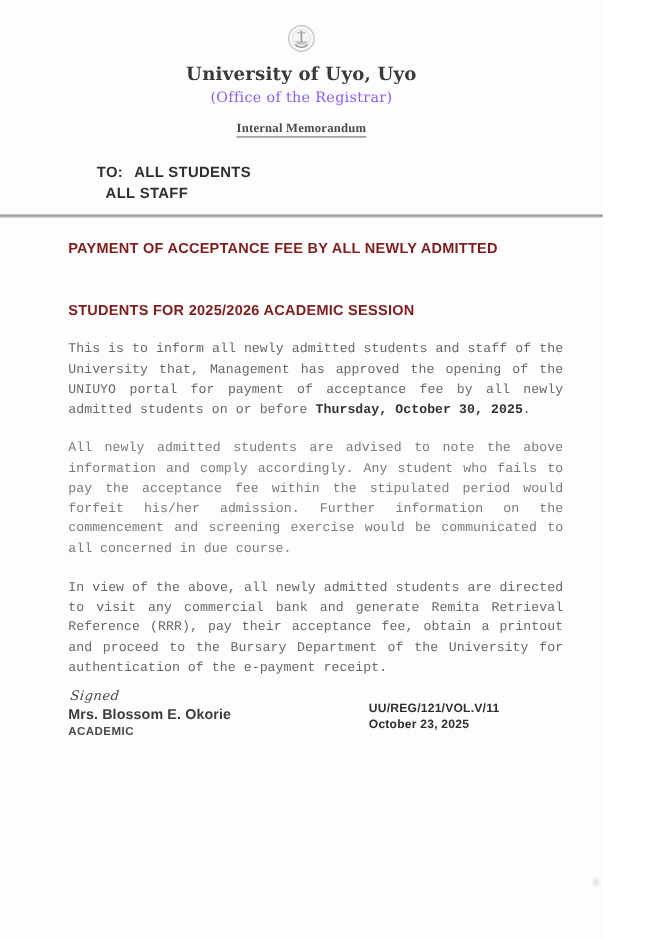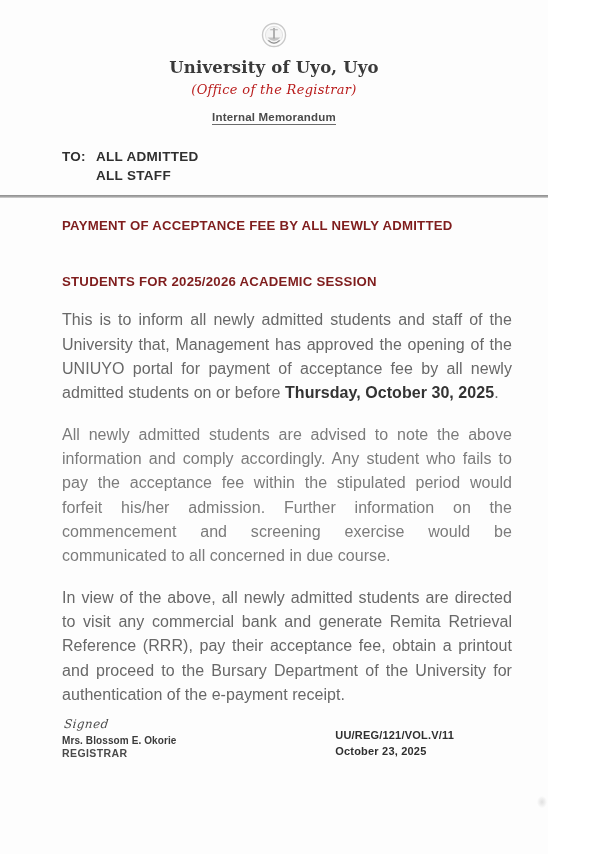--- a/index.html
+++ b/index.html
@@ -42,31 +42,30 @@
     font-weight: bold;
     font-size: 16.5px;
     letter-spacing: 0.2px;
     color: #3a3a3a;
     margin: 0;
     line-height: 1.25;
   }
 
   .office-line {
     font-family: "DejaVu Serif", "Liberation Serif", serif;
-    font-style: italic;
     font-size: 13px;
-    color: #b91c1c;
+    color: #8b5cf6;
     margin: 3px 0 0 0;
     line-height: 1.25;
     letter-spacing: 0.3px;
   }
 
   .memo-label {
     display: inline-block;
-    font-family: Liberation Sans, sans-serif;
+    font-family: Liberation Serif, serif;
     font-weight: bold;
     font-size: 11.5px;
     color: #4a4a4a;
     margin-top: 13px;
     padding-bottom: 1px;
     border-bottom: 1.5px solid #6a6a6a;
     letter-spacing: 0.2px;
   }
 
   
@@ -75,20 +74,21 @@
     padding-left: 62px;
     font-weight: bold;
     font-size: 13.5px;
     color: #2f2f2f;
     letter-spacing: 0.3px;
     line-height: 1.45;
   }
   .addressee .to-label {
     display: inline-block;
     width: 34px;
+    margin-left: 26px;
   }
   .addressee .indent {
     padding-left: 34px;
     display: block;
   }
 
   .divider {
     width: 100%;
     height: 3px;
     margin-top: 9px;
@@ -106,26 +106,27 @@
     color: #7f1d1d;
     letter-spacing: 0.25px;
     line-height: 1.42;
     text-align: justify;
     margin: 19px 0 0 0;
     text-transform: uppercase;
   }
   .subject .ln2 { display: block; text-align: left; margin-top: 37px; }
 
   p.para {
-    font-size: 16px;
+    font-size: 12px;
     color: #686868;
     line-height: 1.52;
     text-align: justify;
     margin: 17px 0 0 0;
     letter-spacing: 0.05px;
+    font-family: Liberation Mono, monospace;
   }
   p.para.tight {
     color: #7b7b7b;
   }
   p.para b {
     color: #333333;
     font-weight: bold;
   }
 
   .thanks {
@@ -153,21 +154,21 @@
     color: #4a4a4a;
     letter-spacing: 0.4px;
     line-height: 1.1;
     margin: 0 0 3px 2px;
     transform: skewX(-6deg);
     display: inline-block;
   }
 
   .sign-name {
     font-weight: bold;
-    font-size: 10px;
+    font-size: 13px;
     color: #3b3b3b;
     line-height: 1.3;
     margin: 0;
     letter-spacing: 0.1px;
   }
   .sign-title {
     font-weight: bold;
     font-size: 10.5px;
     color: #4a4a4a;
     line-height: 1.3;
@@ -219,21 +220,21 @@
     </div>
 
     <div class="uni-name">University of Uyo, Uyo</div>
 
     <div class="office-line">(Office of the Registrar)</div>
 
     <div class="memo-label">Internal Memorandum</div>
   </div>
 
   <div class="addressee">
-    <span class="to-label">TO:</span><span>ALL ADMITTED</span>
+    <span class="to-label">TO:</span><span>ALL STUDENTS</span>
     <span class="indent">ALL STAFF</span>
   </div>
 
   <div class="divider"></div>
 
   <div class="body-wrap">
 
     <div class="subject">
       <span>PAYMENT OF ACCEPTANCE FEE BY ALL NEWLY ADMITTED</span>
       <span class="ln2">STUDENTS FOR 2025/2026 ACADEMIC SESSION</span>
@@ -244,21 +245,21 @@
     <p class="para tight">All newly admitted students are advised to note the above information and comply accordingly. Any student who fails to pay the acceptance fee within the stipulated period would forfeit his/her admission. Further information on the commencement and screening exercise would be communicated to all concerned in due course.</p>
 
     <p class="para">In view of the above, all newly admitted students are directed to visit any commercial bank and generate Remita Retrieval Reference (RRR), pay their acceptance fee, obtain a printout and proceed to the Bursary Department of the University for authentication of the e-payment receipt.</p>
 
 
     <div class="sign-row">
 
       <div class="sign-left">
         <div class="signed-mark">Signed</div>
         <div class="sign-name">Mrs. Blossom E. Okorie</div>
-        <div class="sign-title">REGISTRAR</div>
+        <div class="sign-title">ACADEMIC</div>
       </div>
 
       <div class="ref-block">
         <div class="ref-no">UU/REG/121/VOL.V/11</div>
         <div class="ref-date">October 23, 2025</div>
       </div>
 
     </div>
   </div>
 

